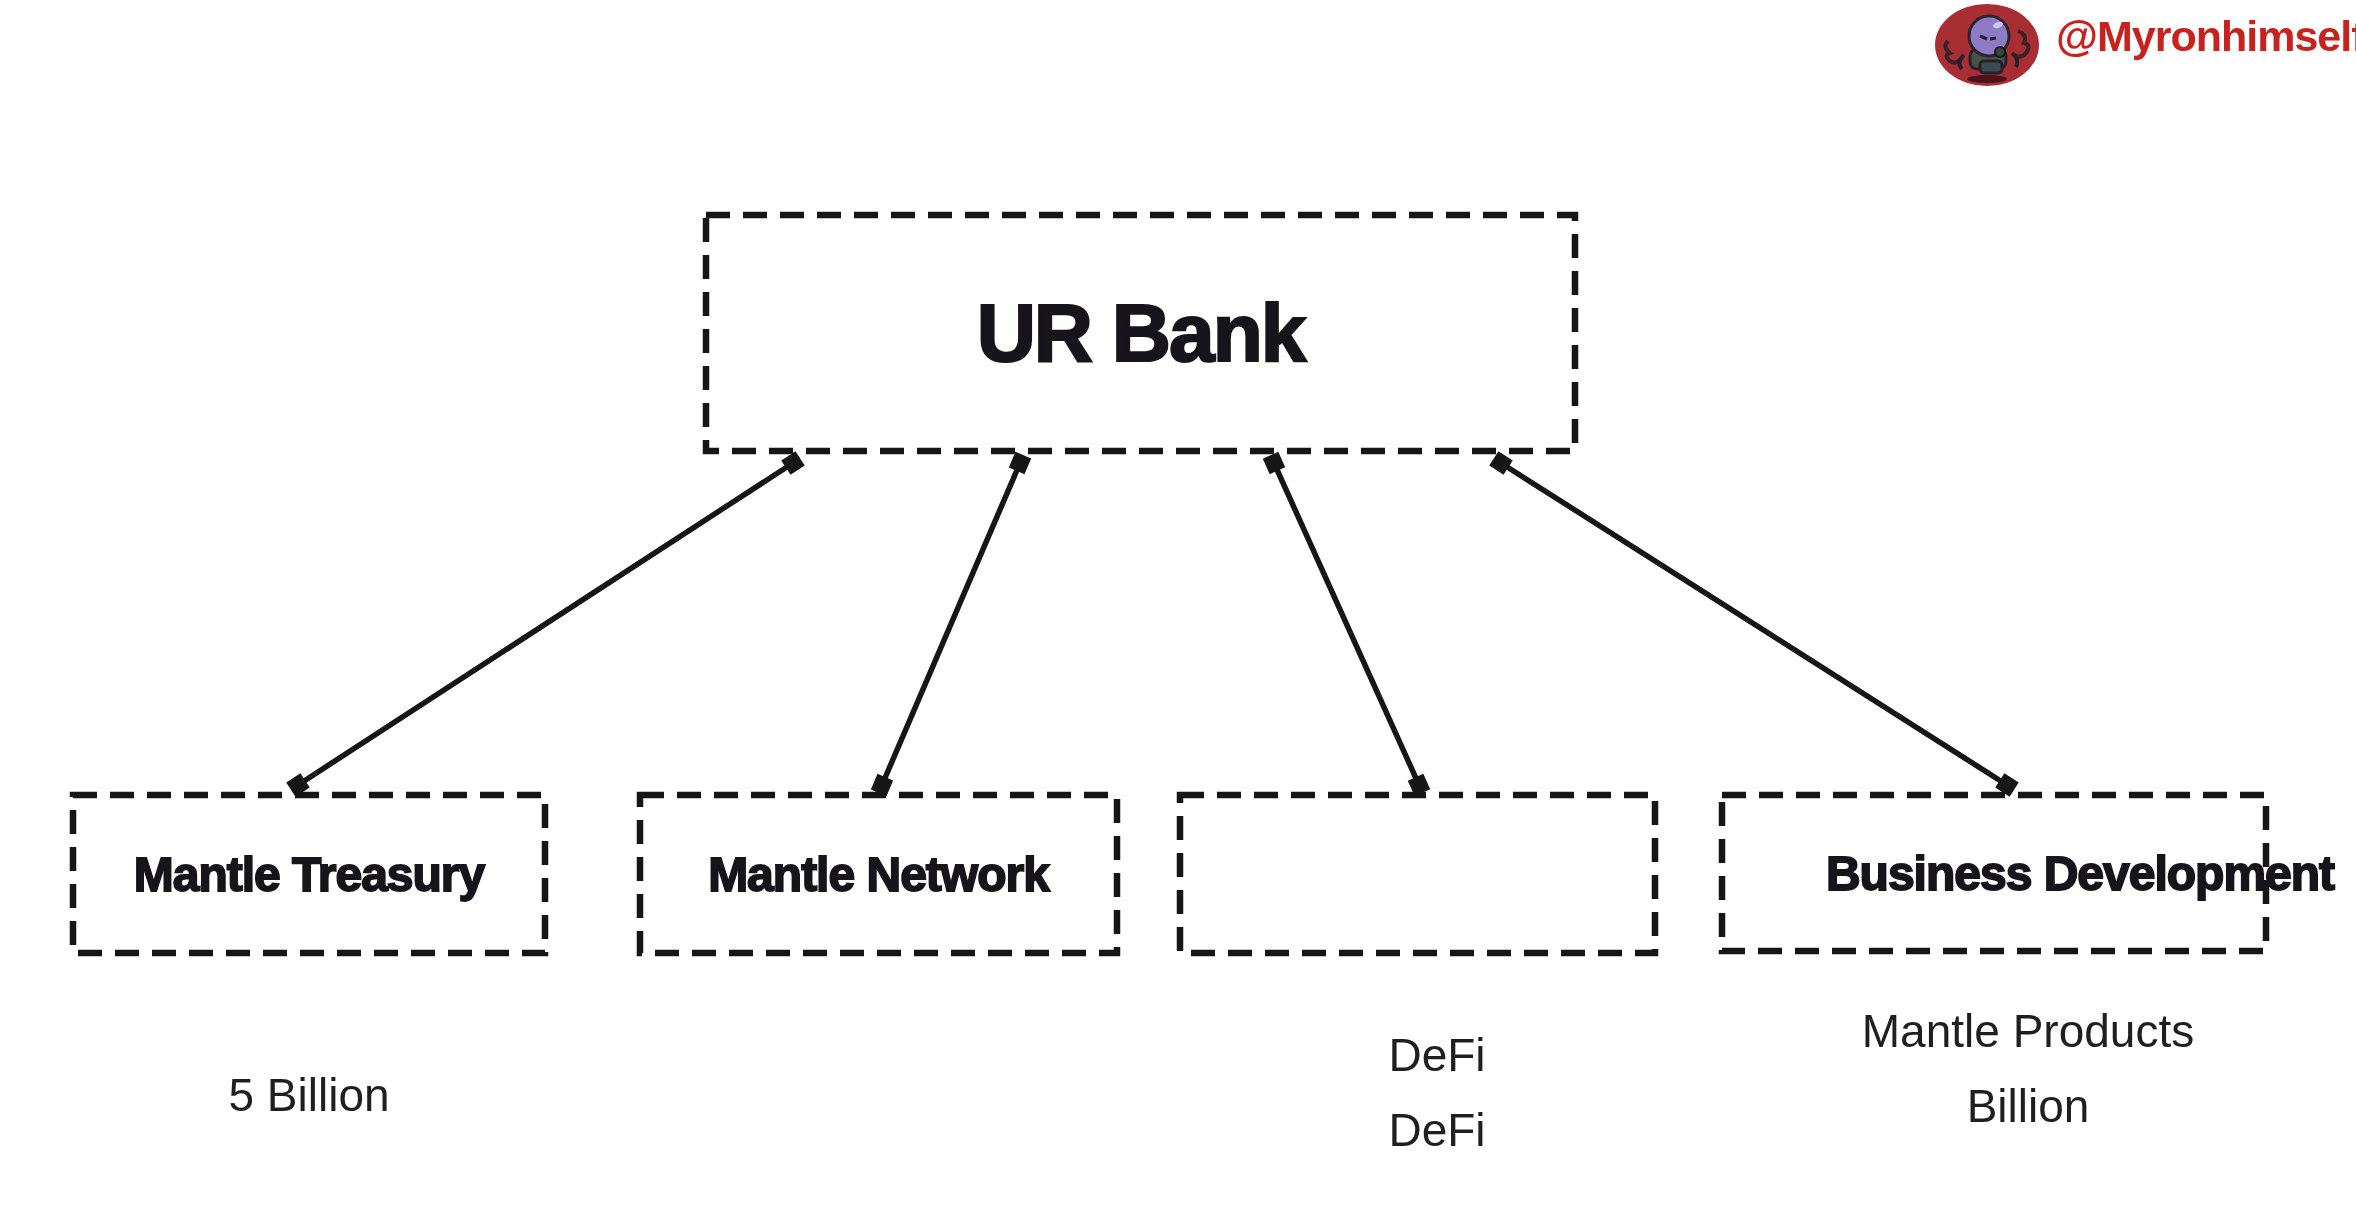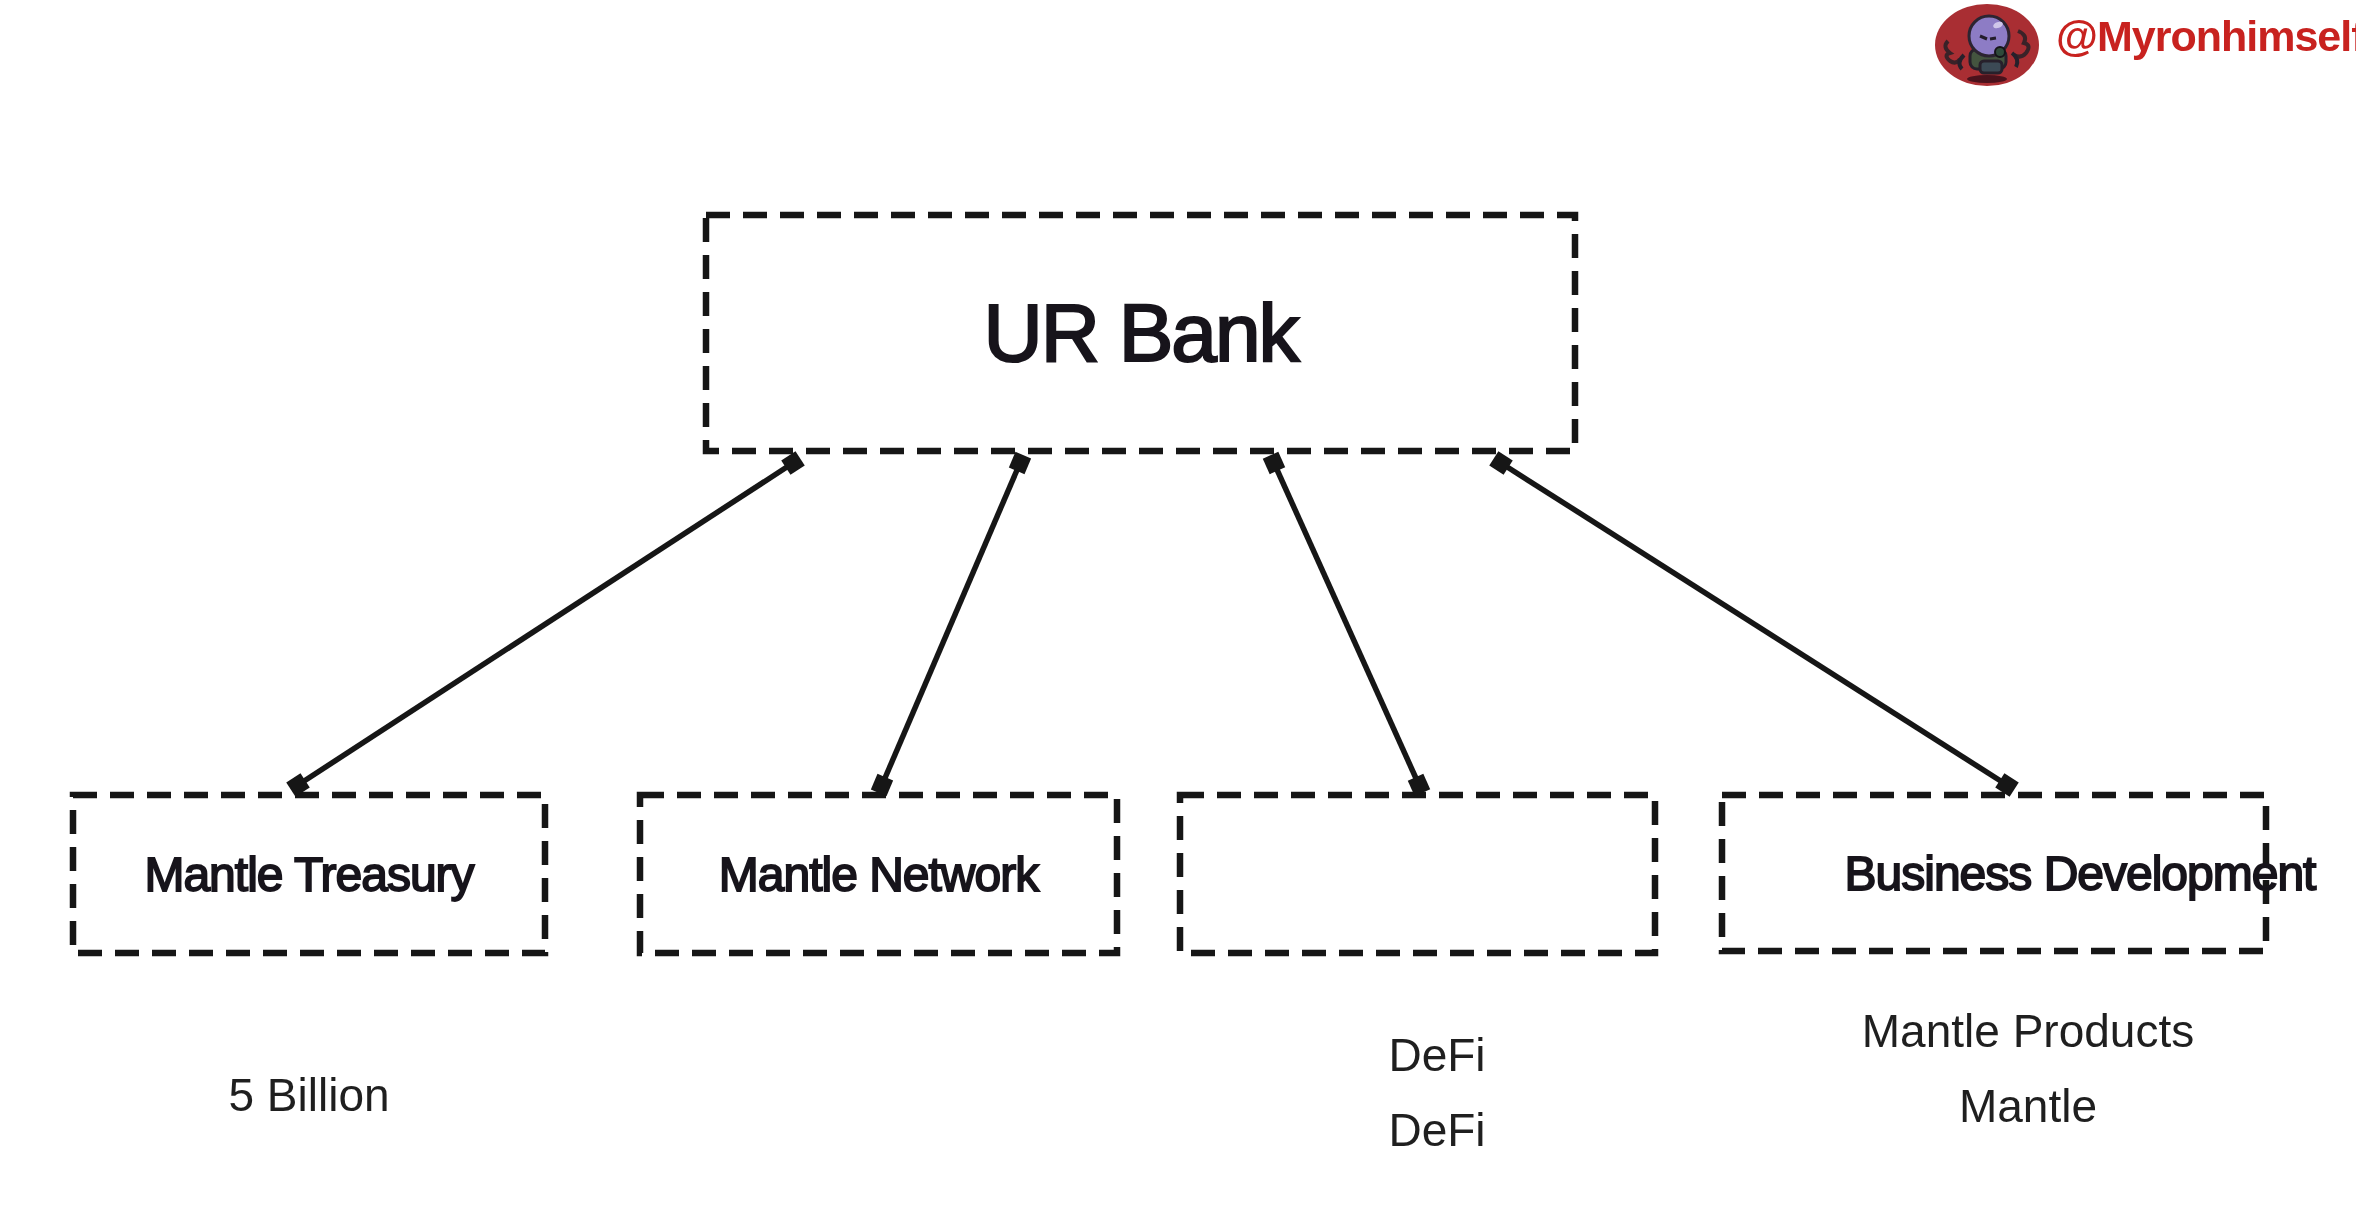--- a/index.html
+++ b/index.html
@@ -16,21 +16,21 @@
     left: 0; top: 0;
     width: 2356px; height: 1224px;
   }
   .node-label {
     position: absolute;
     display: flex;
     align-items: center;
     justify-content: center;
     text-align: center;
     color: #17141b;
-    font-weight: normal;
+    font-weight: bold;
     -webkit-text-stroke: 1.8px #17141b;
     letter-spacing: -1px;
     white-space: nowrap;
   }
   .node-label.root {
     font-size: 82px;
     -webkit-text-stroke: 2.2px #17141b;
     letter-spacing: -2px;
     padding-bottom: 22px;
   }
@@ -130,21 +130,21 @@
 
   <div class="details" style="left:309px;top:1058px">
     <div>5 Billion</div>
   </div>
   <div class="details" style="left:1437px;top:1018px">
     <div>DeFi</div>
     <div>DeFi</div>
   </div>
   <div class="details" style="left:2028px;top:994px">
     <div>Mantle Products</div>
-    <div>Mantle</div>
+    <div>Billion</div>
   </div>
 
   <div class="watermark">
     <svg class="avatar" viewBox="0 0 107 87" xmlns="http://www.w3.org/2000/svg">
       <ellipse cx="53" cy="42" rx="52" ry="41" fill="#a92e33"></ellipse>
       <path d="M14 38 q-6 6 2 12 q-7 2 0 8 q6 4 10 -2" fill="none" stroke="#3a2228" stroke-width="4"></path>
       <path d="M84 28 q10 4 6 12 q8 2 2 10 q-5 6 -12 2" fill="none" stroke="#3a2228" stroke-width="4"></path>
       <ellipse cx="53" cy="76" rx="20" ry="4" fill="#4a121c"></ellipse>
       <rect x="36" y="46" width="36" height="20" rx="7" fill="#44543f" stroke="#27202b" stroke-width="3"></rect>
       <rect x="46" y="58" width="22" height="12" rx="4" fill="#3c4a55" stroke="#27202b" stroke-width="3"></rect>

